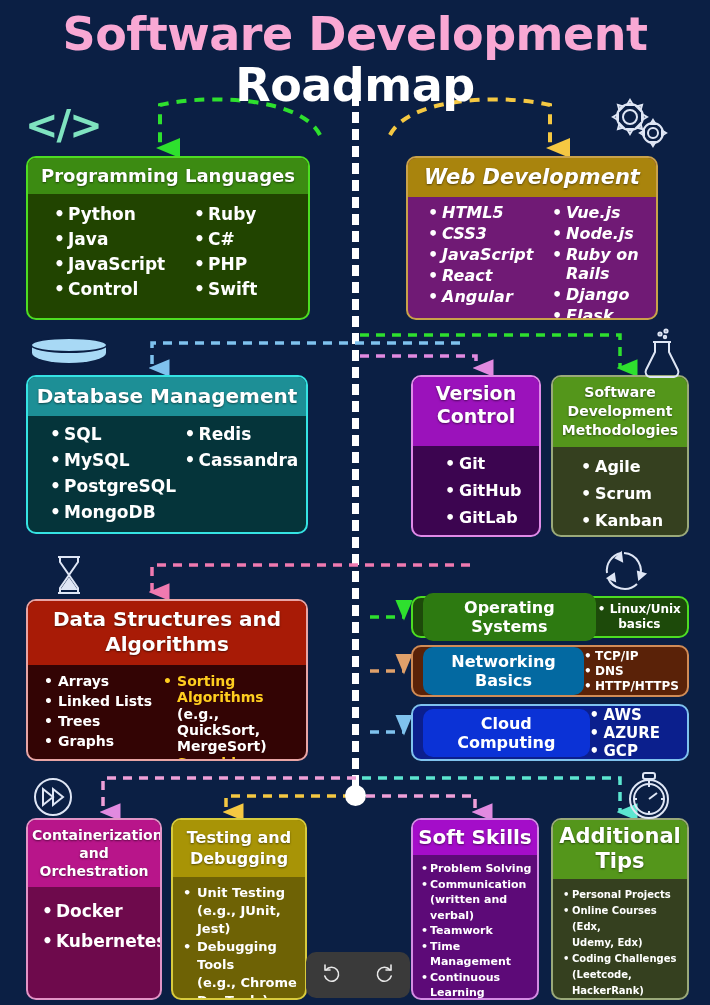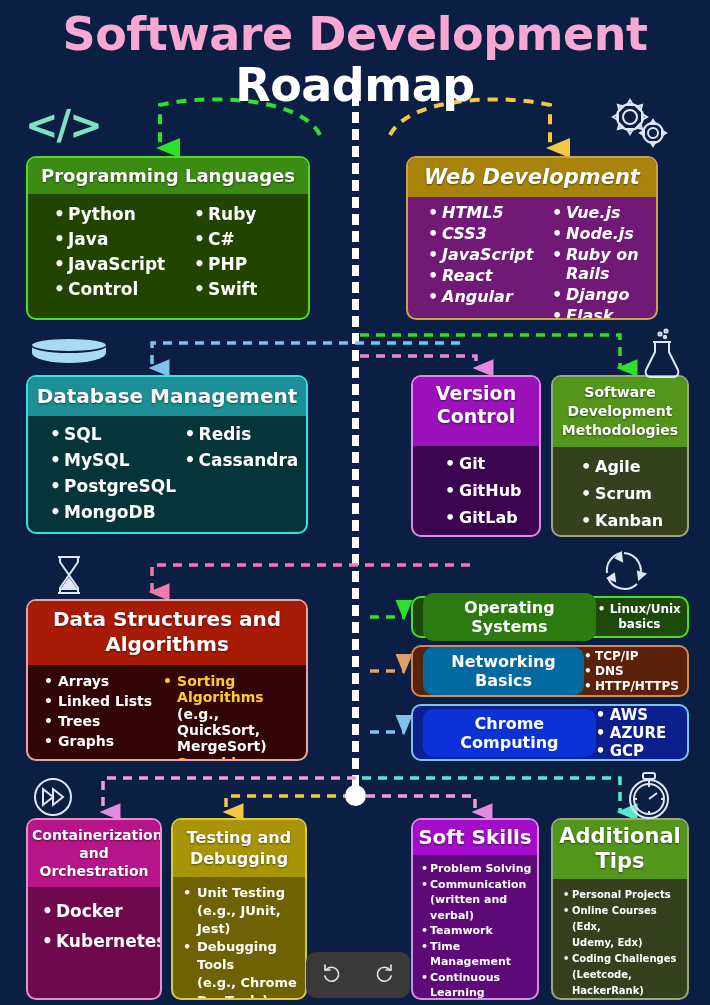--- a/index.html
+++ b/index.html
@@ -430,21 +430,21 @@
   <div class="bar" id="bar-net">
     <div class="tag">Networking Basics</div>
     <ul class="pts">
       <li>TCP/IP</li>
       <li>DNS</li>
       <li>HTTP/HTTPS</li>
     </ul>
   </div>
 
   <div class="bar" id="bar-cloud">
-    <div class="tag">Chrome Computing</div>
+    <div class="tag">Cloud Computing</div>
     <ul class="pts">
       <li>AWS</li>
       <li>AZURE</li>
       <li>GCP</li>
     </ul>
   </div>
 
   <div class="card" id="card-cont">
     <div class="hd">Containerization and Orchestration</div>
     <div class="bd">

